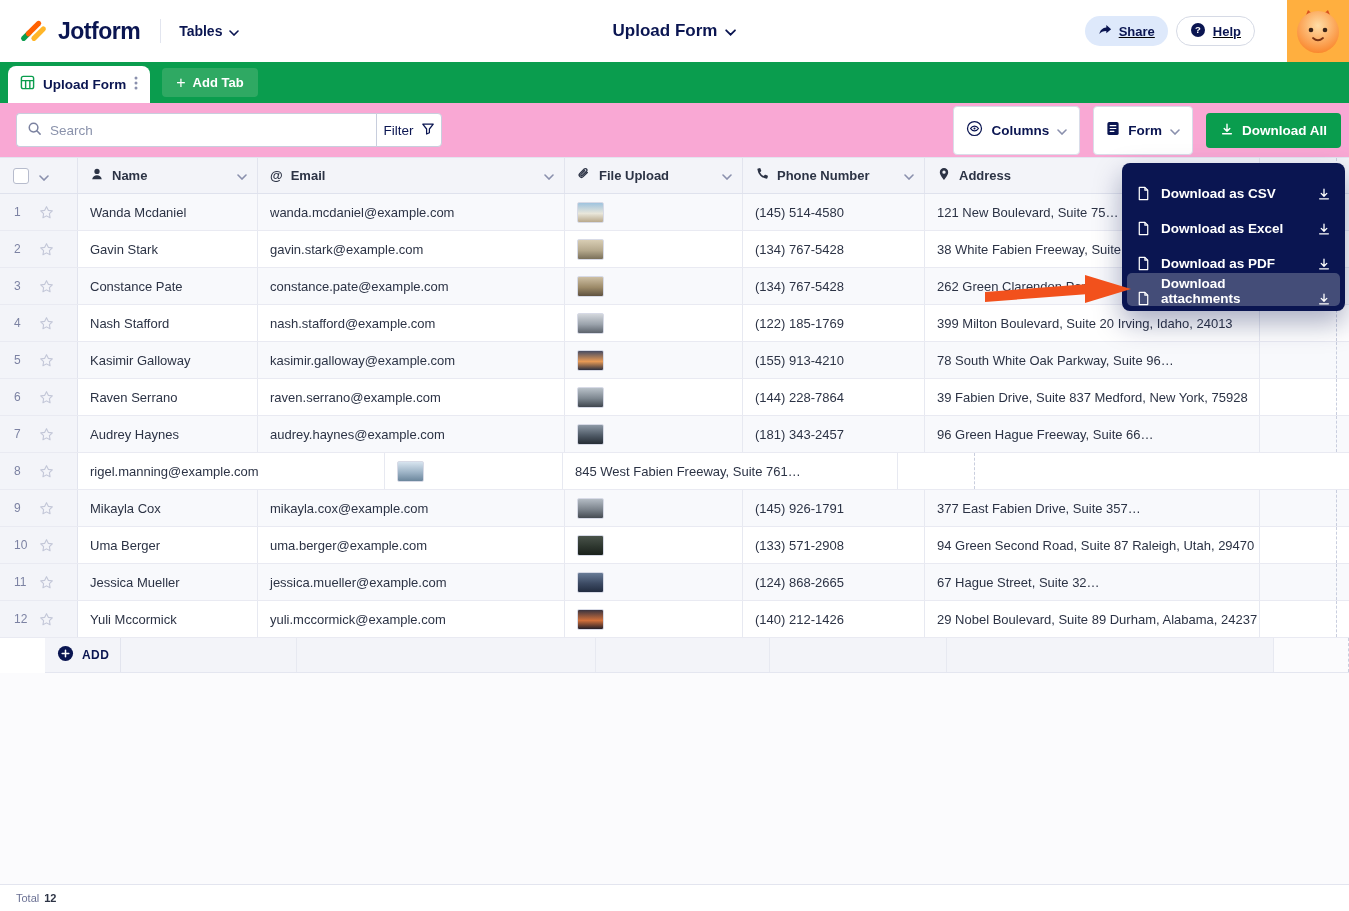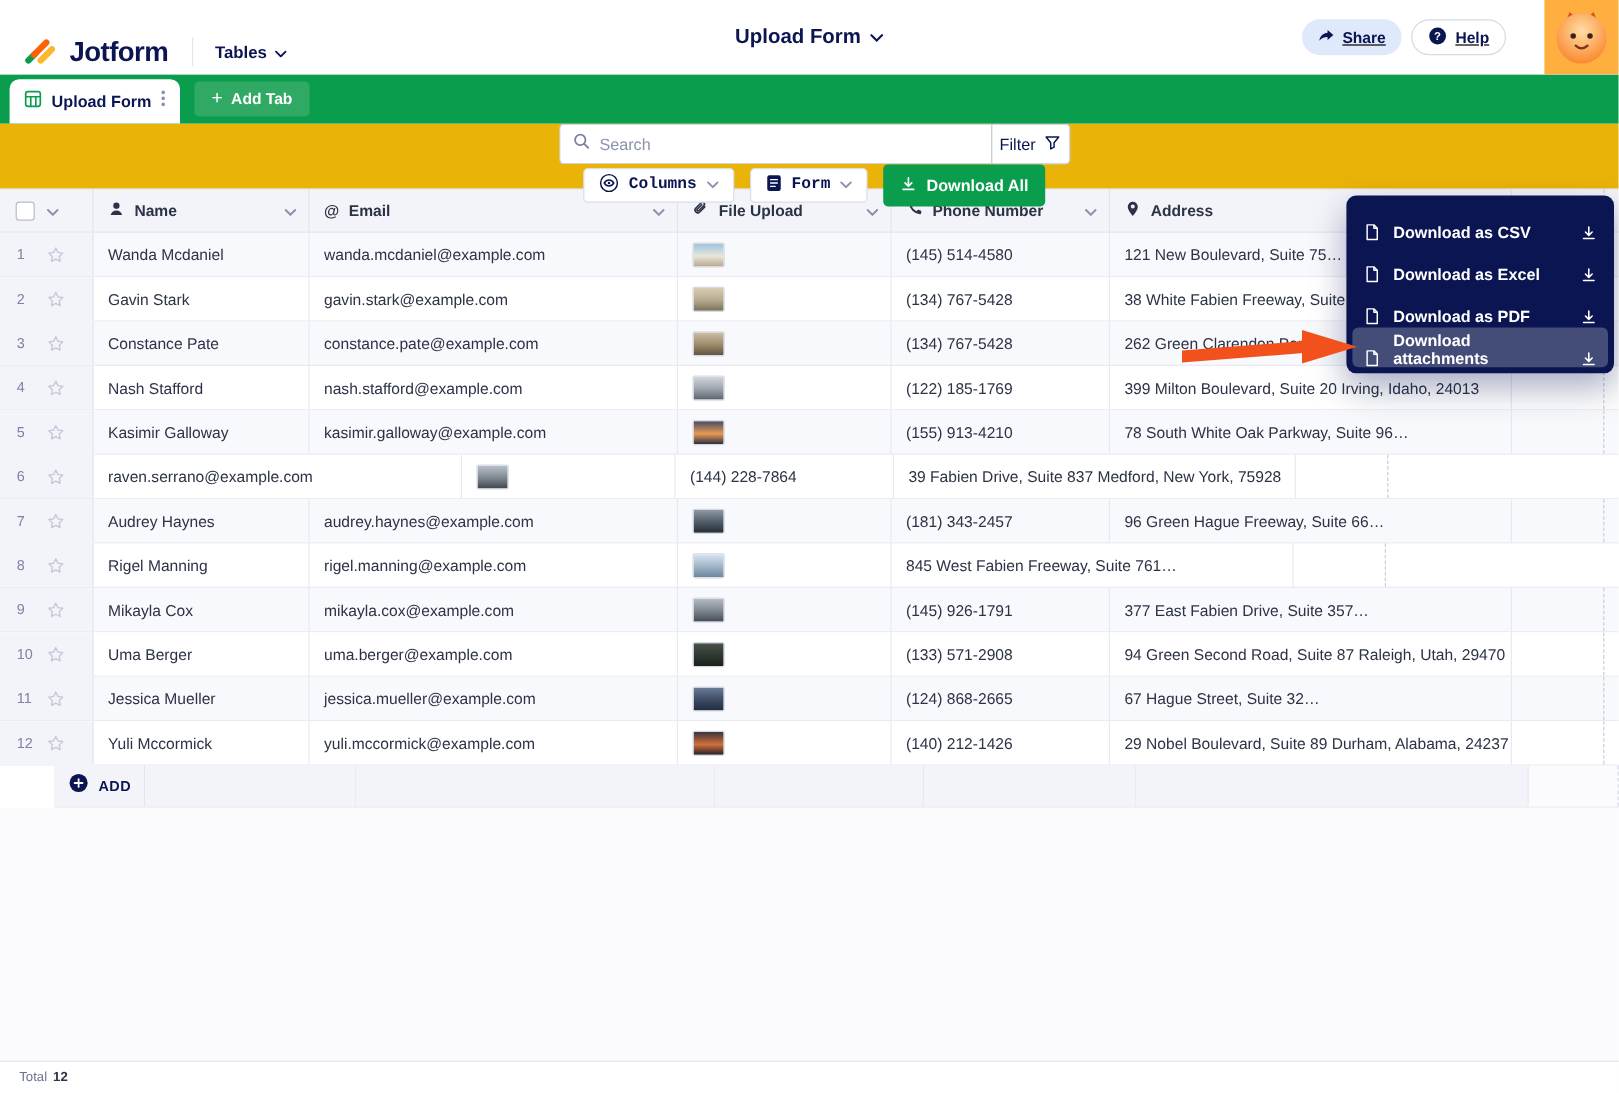--- a/index.html
+++ b/index.html
@@ -2,21 +2,21 @@
 <html><head>
 <meta charset="utf-8">
 <style>
   * { margin:0; padding:0; box-sizing:border-box; }
   html,body { width:1349px; height:911px; overflow:hidden; }
   body { font-family:"Liberation Sans", sans-serif; background:#fff; }
   .app { position:relative; width:1349px; height:911px; background:#fbfbfd; overflow:hidden; }
 
   
   .topbar { position:absolute; top:0; left:0; right:0; height:62px; background:#fff; z-index:10; }
-  .brand-group { position:absolute; left:18px; top:12px; height:62px; display:flex; align-items:center; gap:10px;justify-content:center; }
+  .brand-group { position:absolute; left:18px; top:0; height:62px; display:flex; align-items:center; gap:10px;justify-content:center; }
   .brand-text { font-size:23px; font-weight:800; color:#0a1551; letter-spacing:-0.5px; }
   .hdr-divider { width:1px; height:24px; background:#e2e5ef; margin:0 8px 0 10px; }
   .tables-dd { display:flex; align-items:center; gap:7px; background:none; border:none; font-family:inherit;
                font-size:14px; font-weight:600; color:#0a1551; cursor:pointer; }
   .title-group { position:absolute; left:50%; top:0; transform:translateX(-50%); height:62px;
                  display:flex; align-items:center; gap:8px; cursor:pointer; }
   .page-title { font-size:17px; font-weight:700; color:#0a1551; }
   .right-group { position:absolute; right:0; top:0; height:62px; display:flex; align-items:center;text-decoration:underline; }
   .pill { display:flex; align-items:center; gap:7px; height:30px; padding:0 13px; border-radius:16px;
           font-family:inherit; font-size:13px; font-weight:600; color:#0a1551; cursor:pointer; border:none; }
@@ -29,33 +29,33 @@
             display:flex; align-items:flex-end; padding-left:8px; z-index:9; }
   .tab-active { height:37px; background:#fff; border-radius:8px 8px 0 0; display:flex; align-items:center;
                 gap:8px; padding:0 12px; cursor:pointer; }
   .tab-active .tab-label { font-size:13.5px; font-weight:700; color:#0a1551; }
   .add-tab { height:29px; margin:0 0 6px 12px; align-self:flex-end; background:#2fa963; border:none; border-radius:4px;
              display:flex; align-items:center; gap:7px; padding:0 14px; color:#fff; font-family:inherit;
              font-size:13px; font-weight:700; cursor:pointer; }
   .add-tab .plus { font-size:16px; font-weight:400; line-height:1; }
 
   
-  .toolbar { position:absolute; top:103px; left:0; right:0; height:54px; background:#eab308;
-             display:flex; align-items:center; justify-content:space-between; padding:0 8px 0 16px; z-index:8;flex-direction:column; }
+  .toolbar { position:absolute; top:103px; left:0; right:0; height:54px; background:#f9a8d4;
+             display:flex; align-items:center; justify-content:space-between; padding:0 8px 0 16px; z-index:8; }
   .search-group { display:flex; }
   .search-box { display:flex; align-items:center; gap:8px; width:360px; height:34px; border:1px solid #c8cedd;
                 border-right:none; border-radius:4px 0 0 4px; padding:0 10px; background:#fff; }
   .search-box input { border:none; outline:none; flex:1; font-family:inherit; font-size:13.5px; color:#2c3345; background:transparent; }
   .search-box input::placeholder { color:#8a92ab; }
   .filter-btn { display:flex; align-items:center; justify-content:center; gap:7px; width:66px; height:34px;
                 border:1px solid #c8cedd; border-radius:0 4px 4px 0; background:#fff; font-family:inherit;
                 font-size:13.5px; font-weight:500; color:#0a1551; cursor:pointer; }
   .toolbar-right { display:flex; align-items:center; gap:13px; }
-  .tb-btn { display:flex; align-items:center; gap:8px; height:29px; padding:0 12px; background:#fff;
-            border:1px solid #d9dde9; border-radius:4px; font-family:Liberation Mono, monospace; font-size:13.5px; font-weight:600;
+  .tb-btn { display:flex; align-items:center; gap:8px; height:49px; padding:0 12px; background:#fff;
+            border:1px solid #d9dde9; border-radius:4px; font-family:Liberation Sans, sans-serif; font-size:13.5px; font-weight:600;
             color:#0a1551; cursor:pointer; }
   .dl-all { display:flex; align-items:center; gap:8px; height:35px; padding:0 14px; background:#0a9d4e;
             border:none; border-radius:4px; font-family:inherit; font-size:13.5px; font-weight:700; color:#fff; cursor:pointer; }
 
   
   .grid { position:absolute; top:157px; left:0; width:1349px; background:#fff; z-index:1; }
   .hrow { display:flex; height:37px; background:#f3f4f9; border-top:1px solid #e3e5f0; border-bottom:1px solid #dfe2ed; }
   .hcell { display:flex; align-items:center; gap:8px; padding:0 10px 0 12px; border-right:1px solid #e2e4ee;
            font-size:13px; font-weight:700; color:#2c3345; cursor:pointer; }
   .hcell .chev { margin-left:auto; }
@@ -427,20 +427,21 @@
   </div>
         <div class="row">
     <div class="numcell">
       <span class="rownum">6</span>
       <span class="star">
         <svg width="15" height="15" viewBox="0 0 16 16" fill="none" stroke="#c3c7d8" stroke-width="1.2" stroke-linejoin="round">
                 <path d="M8 1.8l1.9 3.9 4.3.6-3.1 3 .7 4.3L8 11.6l-3.8 2 .7-4.3-3.1-3 4.3-.6z"></path>
               </svg>
       </span>
     </div>
+    <div class="cell w-name">Raven Serrano</div>
     <div class="cell w-email">raven.serrano@example.com</div>
     <div class="cell w-file">
       <span class="thumb" style="background: linear-gradient(rgb(185, 193, 201) 0%, rgb(125, 135, 144) 55%, rgb(63, 70, 78) 100%);"></span>
     </div>
     <div class="cell w-phone">(144) 228-7864</div>
     <div class="cell w-address">39 Fabien Drive, Suite 837  Medford, New York, 75928</div>
     <div class="ghostcell"></div>
   </div>
         <div class="row stripe">
     <div class="numcell">
@@ -462,21 +463,20 @@
   </div>
         <div class="row">
     <div class="numcell">
       <span class="rownum">8</span>
       <span class="star">
         <svg width="15" height="15" viewBox="0 0 16 16" fill="none" stroke="#c3c7d8" stroke-width="1.2" stroke-linejoin="round">
                 <path d="M8 1.8l1.9 3.9 4.3.6-3.1 3 .7 4.3L8 11.6l-3.8 2 .7-4.3-3.1-3 4.3-.6z"></path>
               </svg>
       </span>
     </div>
-    <div class="cell w-name">Rigel Manning</div>
     <div class="cell w-email">rigel.manning@example.com</div>
     <div class="cell w-file">
       <span class="thumb" style="background: linear-gradient(rgb(215, 228, 239) 0%, rgb(157, 179, 198) 55%, rgb(107, 134, 156) 100%);"></span>
     </div>
     <div class="cell w-address">845 West Fabien Freeway, Suite 761…</div>
     <div class="ghostcell"></div>
   </div>
         <div class="row stripe">
     <div class="numcell">
       <span class="rownum">9</span>

